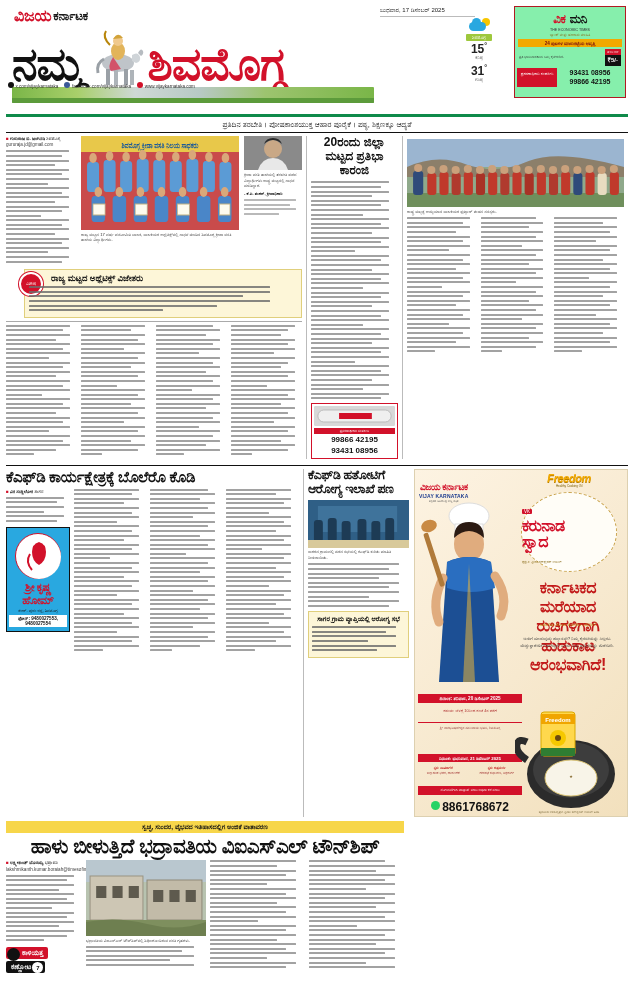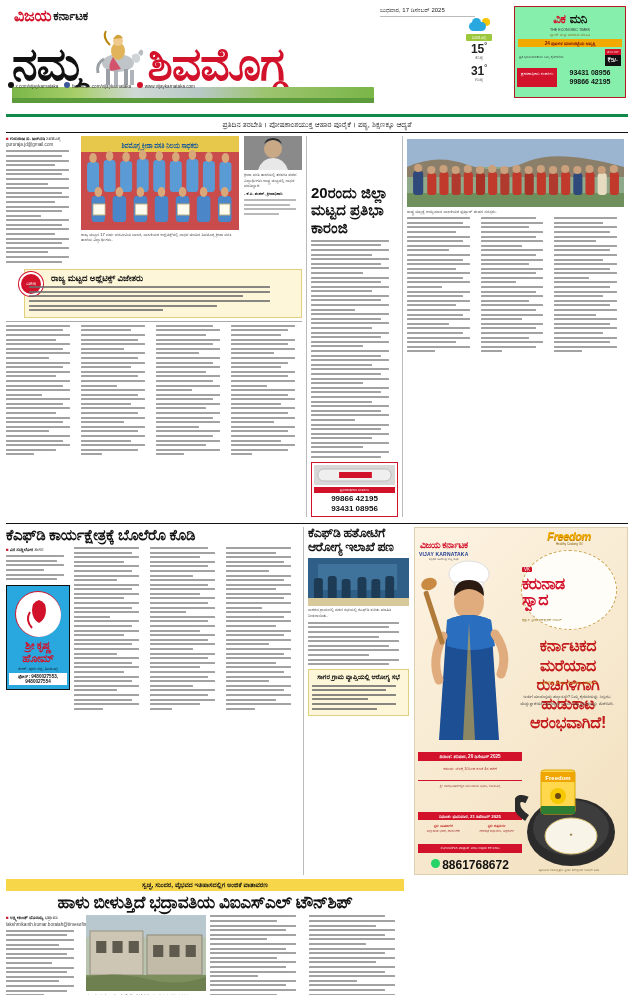--- a/index.html
+++ b/index.html
@@ -67,21 +67,21 @@
   
   .strap { text-align:center; font-size:7.5px; color:#111; padding:3px 0 2px; border-bottom:1px solid #111; }
 
   
   .main { display:flex; gap:4px; margin-top:3px; }
   .col-lead { width:296px; }
   .col-mid { width:92px; border-left:1px solid #bbb; padding-left:4px; }
   .col-right { width:222px; border-left:1px solid #bbb; padding-left:4px; }
 
   .lead-head { font-size:25px; font-weight:bold; color:#111; line-height:1.05; letter-spacing:-.8px; margin-bottom:3px; }
-  .mid-head { font-size:15px; font-weight:bold; line-height:1.15; color:#111;margin-top:48px; }
+  .mid-head { font-size:12px; font-weight:bold; text-align:center; line-height:1.15; color:#111; }
   .right-head { font-size:16px; font-weight:bold; text-align:center; line-height:1.12; color:#111; letter-spacing:-.4px; }
 
   .byline { font-size:4.6px; color:#111; line-height:1.35; margin-bottom:2px; }
   .byline .bullet { color:#d2112a; }
   .byline .name { font-weight:bold; }
   .byline .mail { color:#444; }
 
   
   .tx { line-height:0; }
   .tx i { display:block; height:2px; background:#8d8d8d; margin-bottom:2.6px; border-radius:.5px; opacity:.82; }
@@ -999,21 +999,21 @@
           </svg>
         </div>
         <div style="position:absolute;right:6px;bottom:2px;width:104px;text-align:center;font-size:3.2px;color:#6b5a2a;line-height:1.4">ಹೃದಯದ ಆರೋಗ್ಯಕ್ಕಾಗಿ ಫ್ರೀಡಂ ಸನ್‌ಫ್ಲವರ್ ಆಯಿಲ್ ಬಳಸಿ</div>
       </div>
     </div>
   </div>
 
   <div style="display:flex;gap:5px;margin-top:4px">
     <div style="width:398px">
       <div class="yellow-kicker">ಸ್ವಚ್ಛ, ಸುಂದರ, ವೈಭವದ ಇತಿಹಾಸದಲ್ಲಿಗ ಅಂಜಿಕೆ ವಾತಾವರಣ</div>
-      <div class="sec-head" style="font-size:17px;text-align:center;margin-top:2px;line-height:1.12">ಹಾಳು ಬೀಳುತ್ತಿದೆ ಭದ್ರಾವತಿಯ ವಿಐಎಸ್‌ಎಲ್ ಟೌನ್‌ಶಿಪ್</div>
+      <div class="sec-head" style="font-size:20px;text-align:center;margin-top:2px;line-height:1.12">ಹಾಳು ಬೀಳುತ್ತಿದೆ ಭದ್ರಾವತಿಯ ವಿಐಎಸ್‌ಎಲ್ ಟೌನ್‌ಶಿಪ್</div>
 
       <div style="display:flex;gap:4px;margin-top:3px">
         <div style="width:76px;flex:none">
           <div class="byline">
             <span class="bullet">■</span>
             <span class="name">ಲಕ್ಷ್ಮೀಕಾಂತ್ ಬೊರಯ್ಯ</span>
             <span>ಭದ್ರಾವತಿ</span><br>
             <span class="mail">lakshmikanth.kumar.boraiah@timesofindia.com</span>
           </div>
           <div class="tx">

